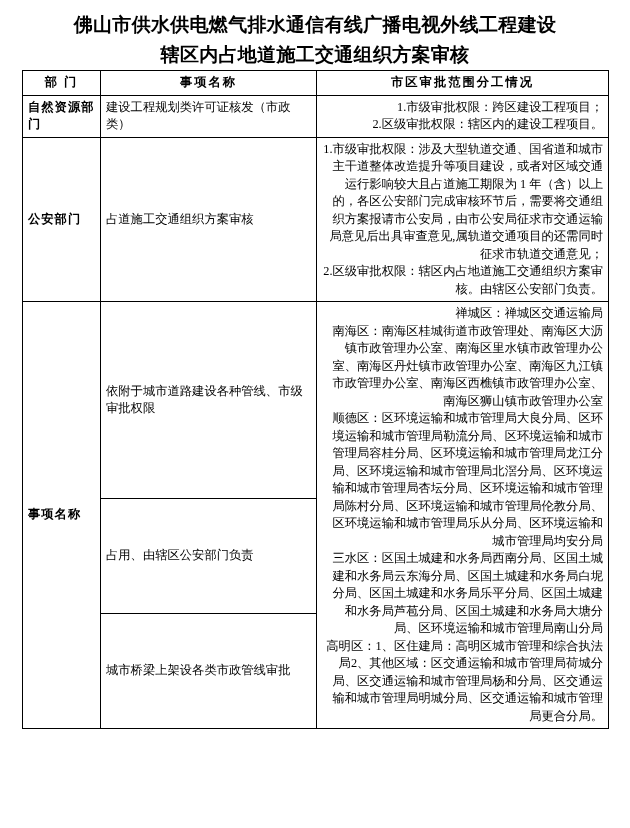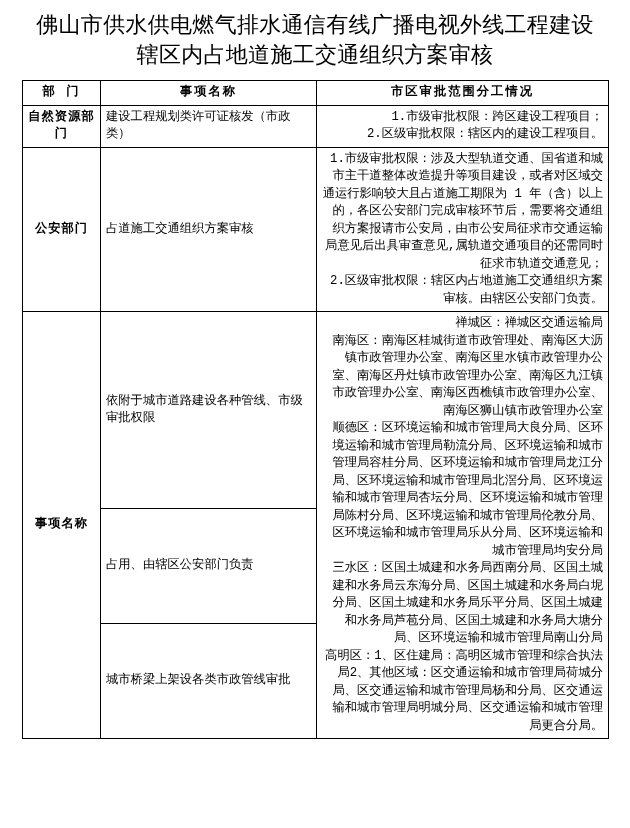--- a/index.html
+++ b/index.html
@@ -25,56 +25,54 @@
     margin-top: 14px;
     margin-left: 44px;
     font-size: 13.5px;
     line-height: 18px;
     font-family: "Liberation Serif", "DejaVu Serif", serif;
     font-weight: normal;
   }
   .doc-title {
     margin-top: 10px;
     text-align: center;
-    font-size: 22px;
-    font-weight: normal;
+    font-size: 19px;
+    font-weight: bold;
     line-height: 30px;
     font-family: "Liberation Serif", "DejaVu Serif", serif;
     letter-spacing: 0.3px;
   }
   .doc-title .line2 {
     display: block;
   }
   table.main {
-    margin-top: 10px;
     width: 586px;
     border-collapse: collapse;
     table-layout: fixed;
-    font-family: Liberation Mono, monospace;
+    font-family: Liberation Serif, serif;
   }
   table.main td, table.main th {
     border: 1px solid #000000;
     vertical-align: middle;
     padding: 3px 5px;
     font-size: 12.3px;
     line-height: 17.5px;
   }
   thead th {
     text-align: center;
     font-weight: bold;
     font-size: 14px;
     letter-spacing: 2px;
     padding: 6px 4px;
   }
   .col-dept { width: 78px; }
   .col-item { width: 216px; }
   .col-scope { width: 292px; }
 
   td.dept {
-    text-align: center;
     font-weight: bold;
     font-size: 13.5px;
     line-height: 19px;
     letter-spacing: 1px;
   }
   td.item {
     text-align: left;
     vertical-align: middle;
   }
   td.scope {

